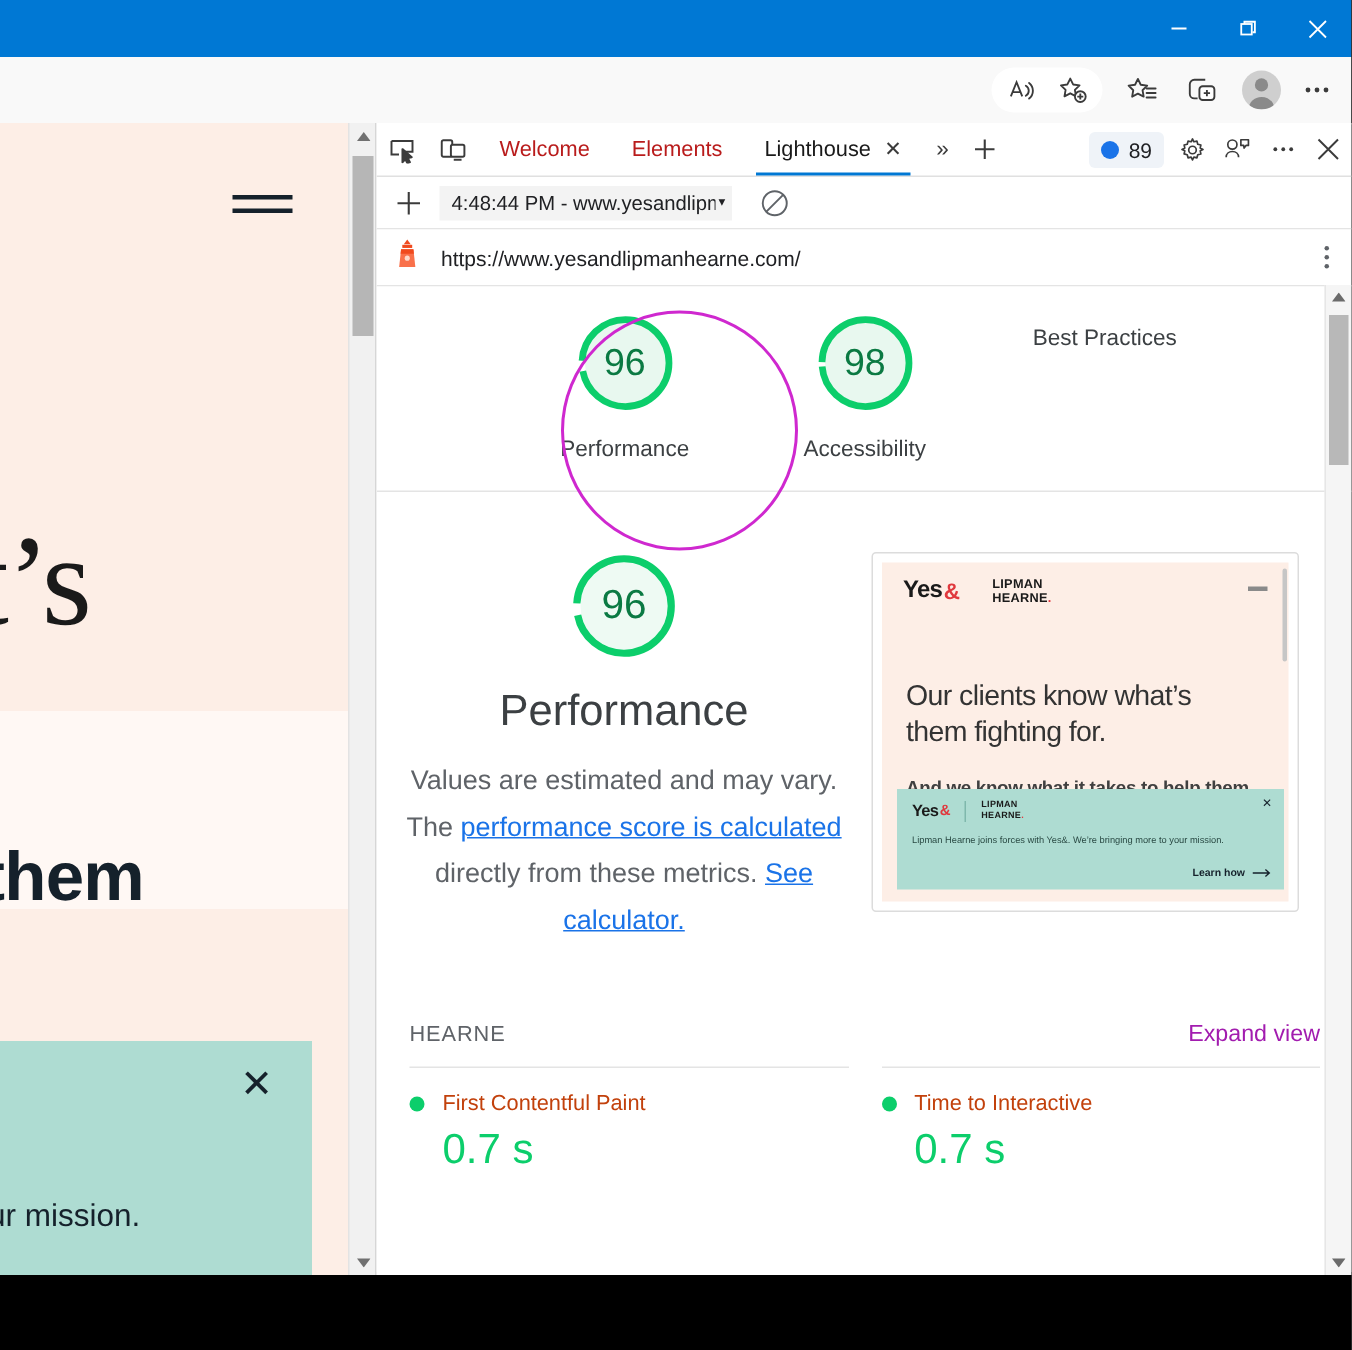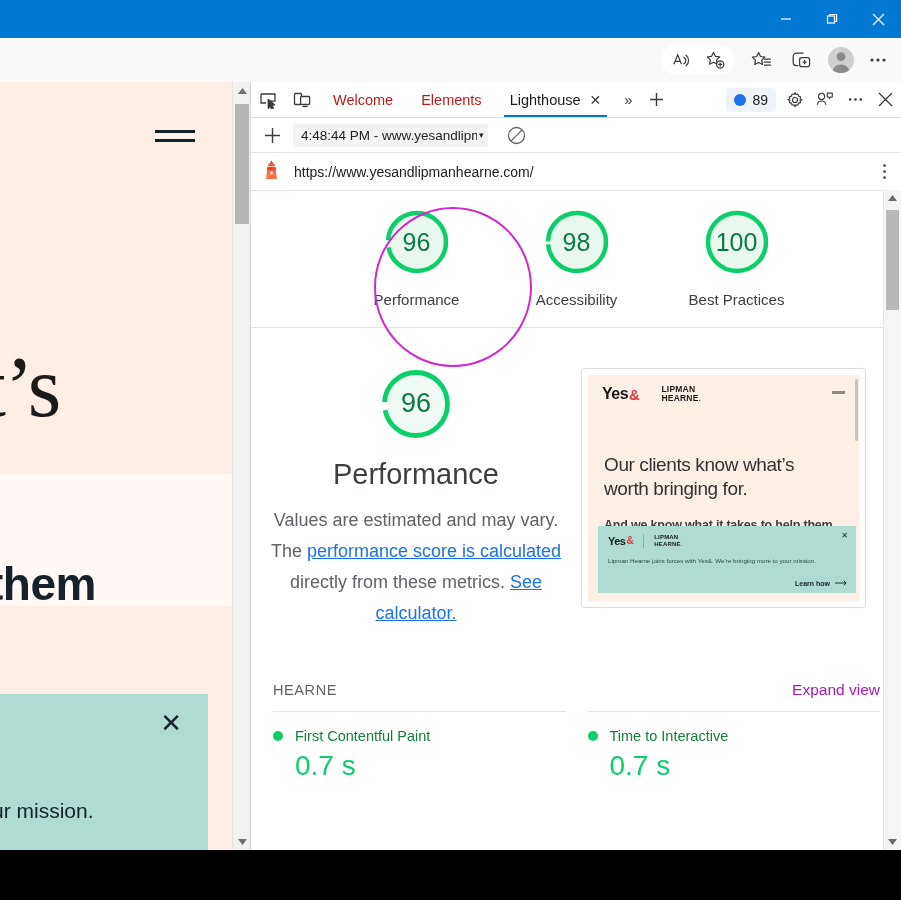--- a/index.html
+++ b/index.html
@@ -430,21 +430,21 @@
   }
   .metric-col {
     flex: 1; border-top: 1px solid #e4e4e4;
     padding-top: 16px;
   }
   .m-label { display: flex; align-items: center; }
   .m-dot {
     width: 10px; height: 10px; border-radius: 50%;
     background: #0cce6b; margin-right: 12px;
   }
-  .m-name { font-size: 14.5px; color: #15803d; }
+  .m-name { font-size: 14.5px; color: #c2410c; }
   .m-val {
     margin-top: 6px; margin-left: 22px;
     font-size: 28px; color: #0cce6b;
   }
 
   
   .annot-circle {
     position: absolute;
     left: 374px; top: 207px;
     width: 154px; height: 156px;
@@ -710,27 +710,20 @@
             <svg width="74" height="74" viewBox="0 0 74 74">
               <circle cx="37" cy="37" r="27" fill="#e8f8ef"></circle>
               <circle cx="37" cy="37" r="29" fill="none" stroke="#0cce6b" stroke-width="4.5" stroke-dasharray="179 3" stroke-dashoffset="45" stroke-linecap="butt" transform="rotate(-90 37 37)"></circle>
             </svg>
             <div class="num">98</div>
           </div>
           <div class="cap">Accessibility</div>
         </div>
 
         <div class="gauge">
-          <div class="ring">
-            <svg width="74" height="74" viewBox="0 0 74 74">
-              <circle cx="37" cy="37" r="27" fill="#e8f8ef"></circle>
-              <circle cx="37" cy="37" r="29" fill="none" stroke="#0cce6b" stroke-width="4.5" transform="rotate(-90 37 37)"></circle>
-            </svg>
-            <div class="num">100</div>
-          </div>
           <div class="cap">Best Practices</div>
         </div>
       </div>
       <div class="gauge-sep"></div>
 
       <div class="perf-wrap">
         <div class="perf-left">
           <div class="bigring">
             <svg width="80" height="80" viewBox="0 0 80 80">
               <circle cx="40" cy="40" r="29" fill="#eefaf3"></circle>
@@ -753,21 +746,21 @@
                     <span class="amp">&amp;</span>
                   </span>
                 <span class="th-lip">
                   <div>LIPMAN</div>
                   <div><span>HEARNE</span><span class="dot">.</span></div>
                 </span>
               </div>
               <div class="th-minus"></div>
               <div class="th-h1">
                 <div>Our clients know what’s</div>
-                <div>worth bringing for.</div>
+                <div>them fighting for.</div>
               </div>
               <div class="th-h2">And we know what it takes to help them</div>
               <div class="th-banner">
                 <div class="th-bn-logos">
                   <span class="th-yes" style="font-size:11px">
                       <span>Yes</span>
                       <span class="amp" style="font-size:10px">&amp;</span>
                     </span>
                   <span class="th-bn-div"></span>
                   <span class="th-lip" style="font-size:6px">

